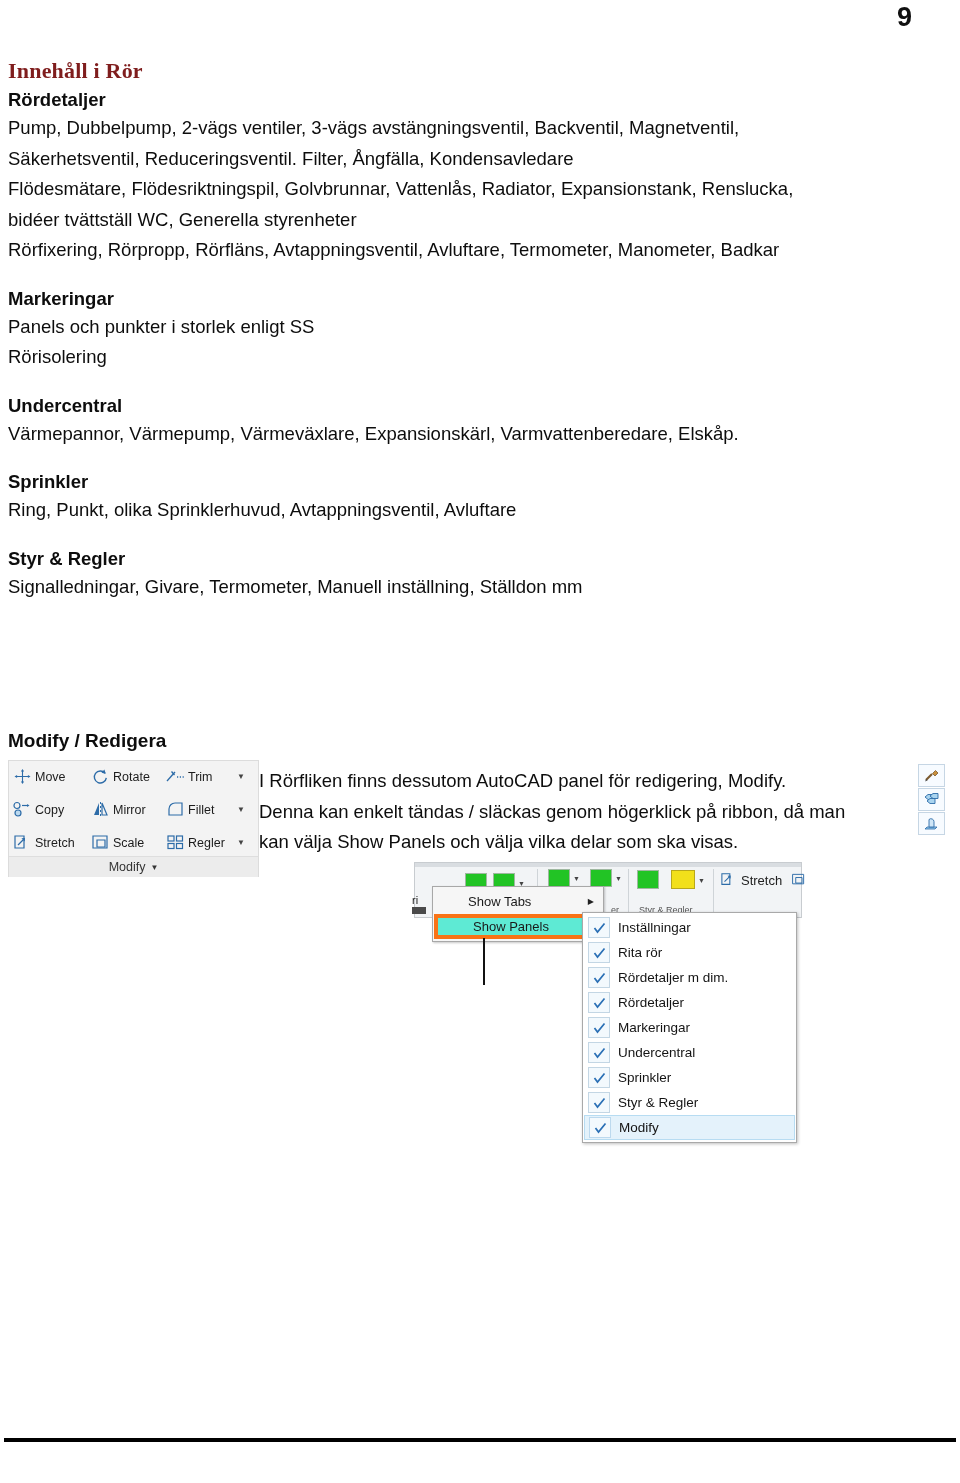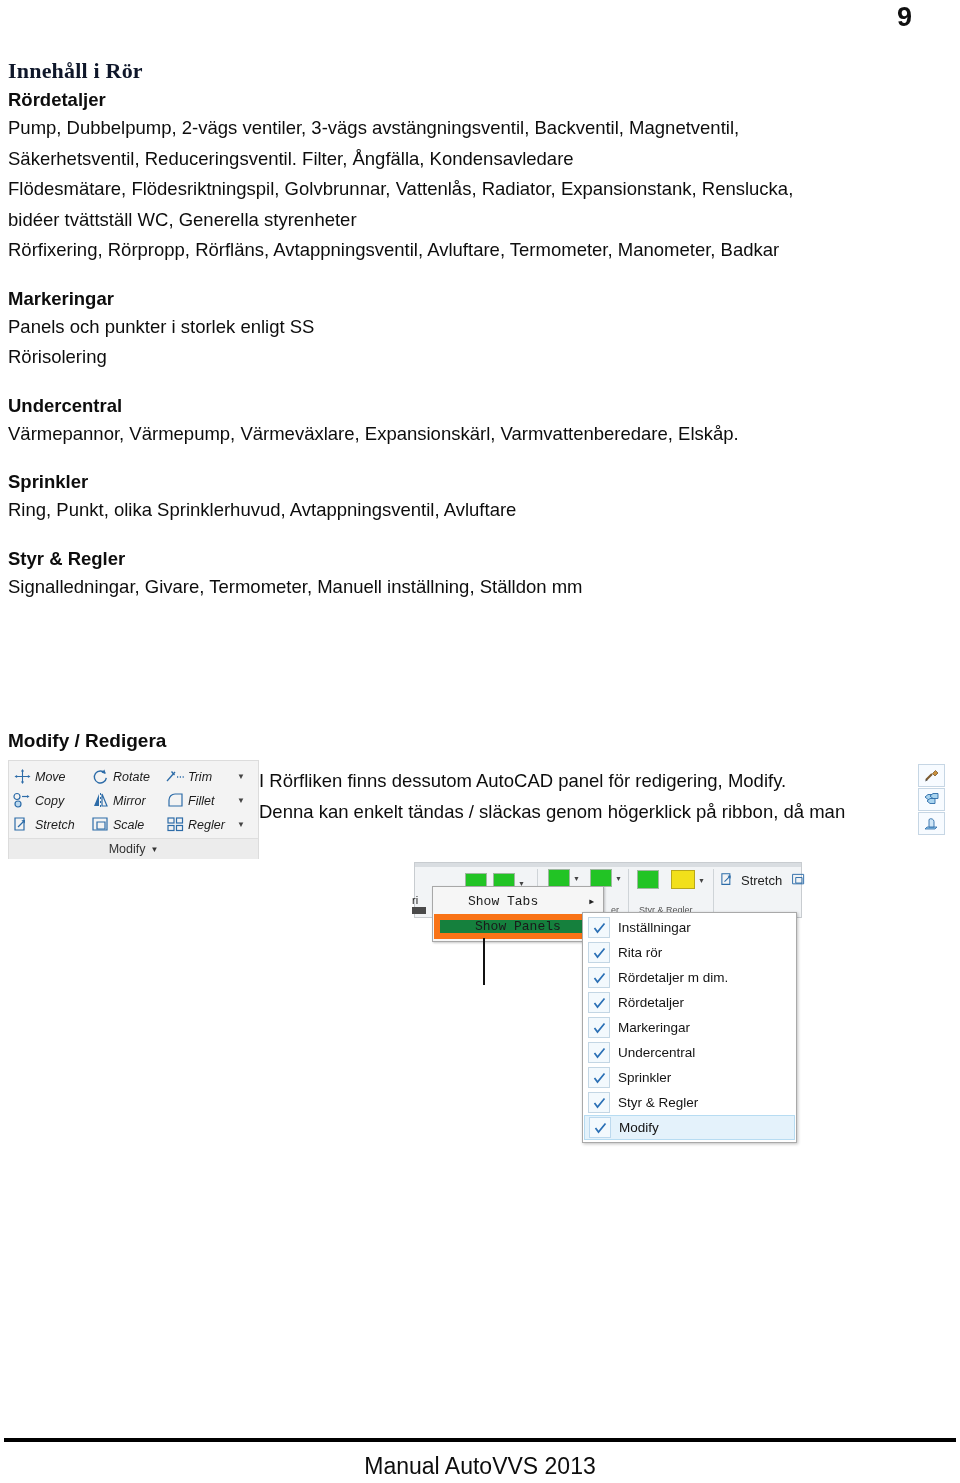--- a/index.html
+++ b/index.html
@@ -41,21 +41,21 @@
     left: 8px;
     top: 57px;
     width: 900px;
   }
 
   .doc-title {
     font-family: "Liberation Serif", serif;
     font-weight: bold;
     font-size: 22px;
     line-height: 28px;
-    color: #0f172a;
+    color: #7f1d1d;
     margin: 0 0 2px 0;
     letter-spacing: 0.2px;
   }
 
   .sec-head {
     font-family: "Liberation Sans", sans-serif;
     font-weight: bold;
     font-size: 18.5px;
     line-height: 26px;
     color: #0d0d0d;
@@ -107,22 +107,21 @@
     border-bottom: none;
     box-sizing: border-box;
     padding: 4px 2px 0 4px;
     font-family: "Liberation Sans", sans-serif;
     flex: 0 0 auto;
   }
 
   .rb-grid {
     display: grid;
     grid-template-columns: 78px 75px 70px 26px;
-    row-gap: 1px;
-    font-style: italic;
+    row-gap: 10px;
   }
 
   .rb-btn {
     display: flex;
     align-items: center;
     height: 23px;
     font-size: 12.5px;
     color: #1c1c1c;
     white-space: nowrap;
   }
@@ -264,25 +263,25 @@
   }
   .ctx-item {
     height: 25px;
     display: flex;
     align-items: center;
     padding: 0 6px 0 35px;
     font-size: 13px;
     color: #1a1a1a;
     position: relative;
     box-sizing: border-box;
-    font-family: Liberation Mono, monospace;
+    font-family: Liberation Sans, sans-serif;
   }
   .ctx-item.sel {
-    background: #15803d;
-    border: 6px solid #f97316;
+    background: #5eead4;
+    border: 4px solid #f97316;
     margin: 0 1px;
   }
   .ctx-item .sub {
     position: absolute;
     right: 9px;
     font-size: 8px;
     color: #222;
   }
 
   .ctx-stem {
@@ -537,20 +536,21 @@
 
         <div class="rb-footer">
           <span>Modify</span>
           <span class="caret">▼</span>
         </div>
       </div>
 
       <div class="modify-text">
         <p>I Rörfliken finns dessutom AutoCAD panel för redigering, Modify.</p>
         <p>Denna kan enkelt tändas / släckas genom högerklick på ribbon, då man</p>
+        <p>kan välja Show Panels och välja vilka delar som ska visas.</p>
       </div>
     </div>
   </div>
 
   <div class="shot">
 
     <div class="shot-ribbon">
       <div class="shot-ribbon-strip"></div>
 
       <div class="sicon" style="left:50px;top:10px;width:22px;height:15px;"></div>
@@ -680,15 +680,14 @@
           <svg width="13" height="12" viewBox="0 0 13 12">
               <path d="M1.5 6l3 4L11.5 1.5" stroke="#2a6fb5" stroke-width="1.7" fill="none"></path>
             </svg>
         </span>
         <span>Modify</span>
       </div>
     </div>
   </div>
 
   <div class="footer-rule"></div>
-  <div class="footer-text">Manual AutoVVS 2013</div>
 
 </div>
 
 </body></html>

